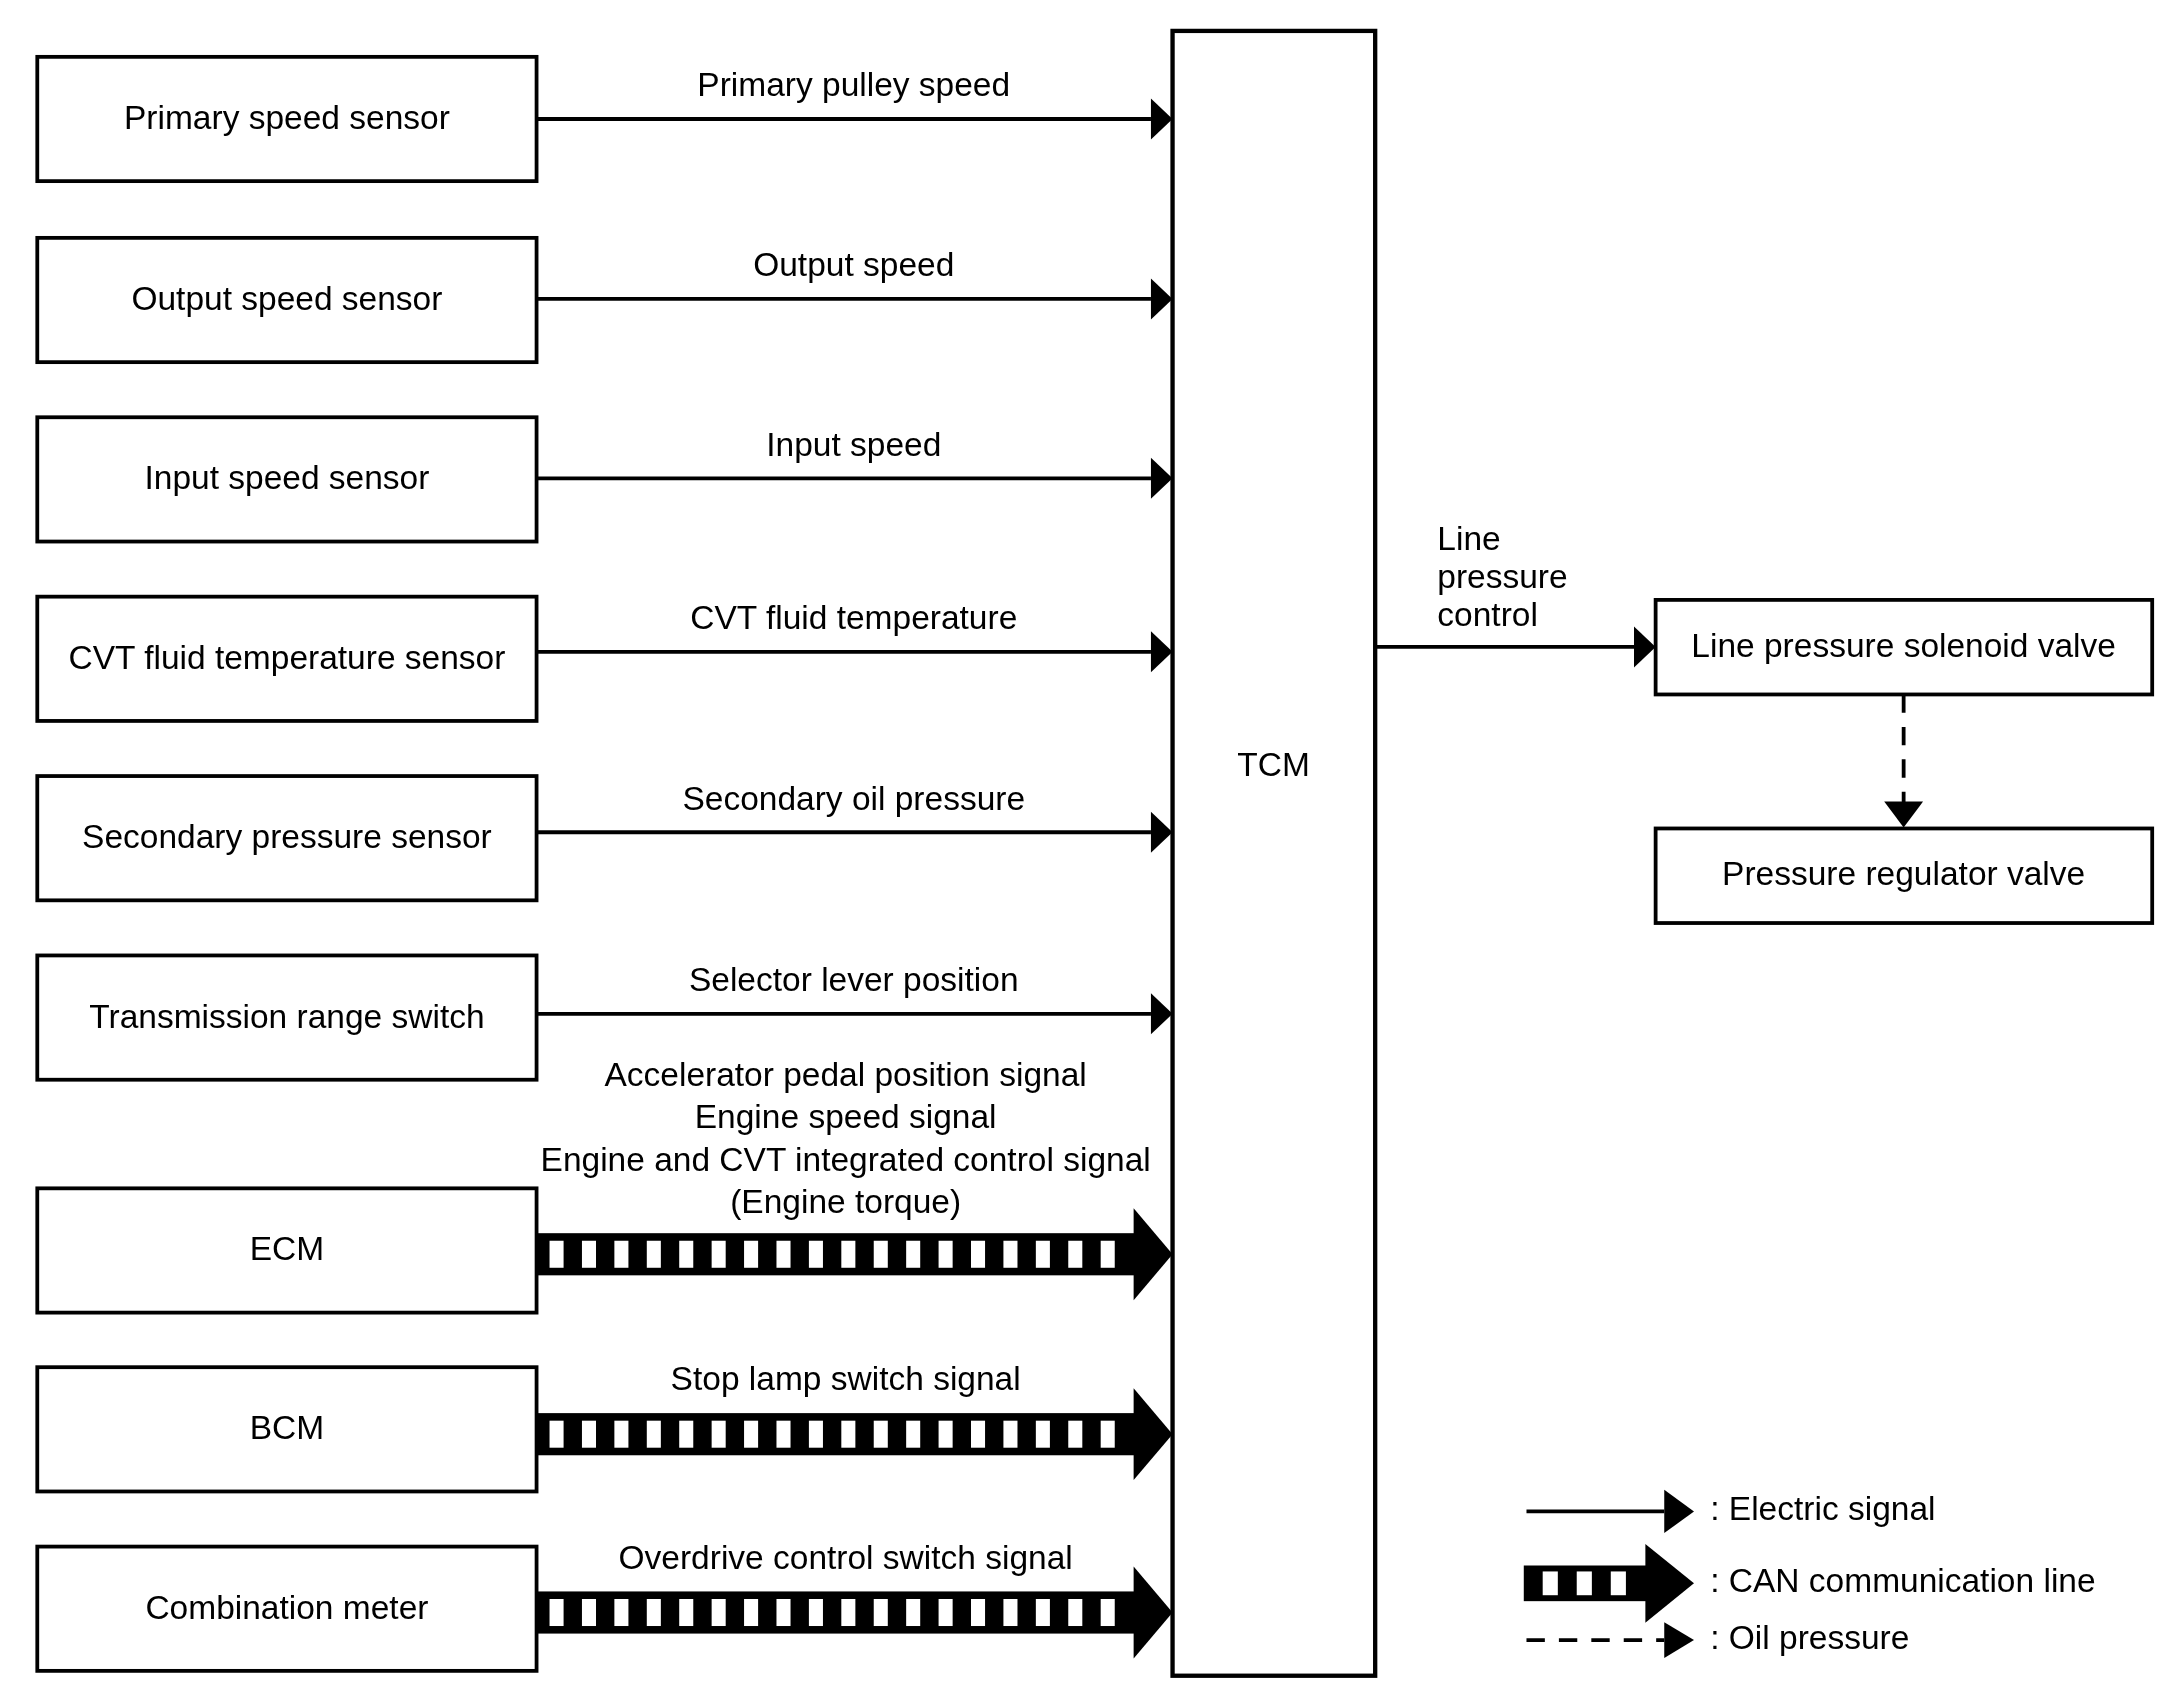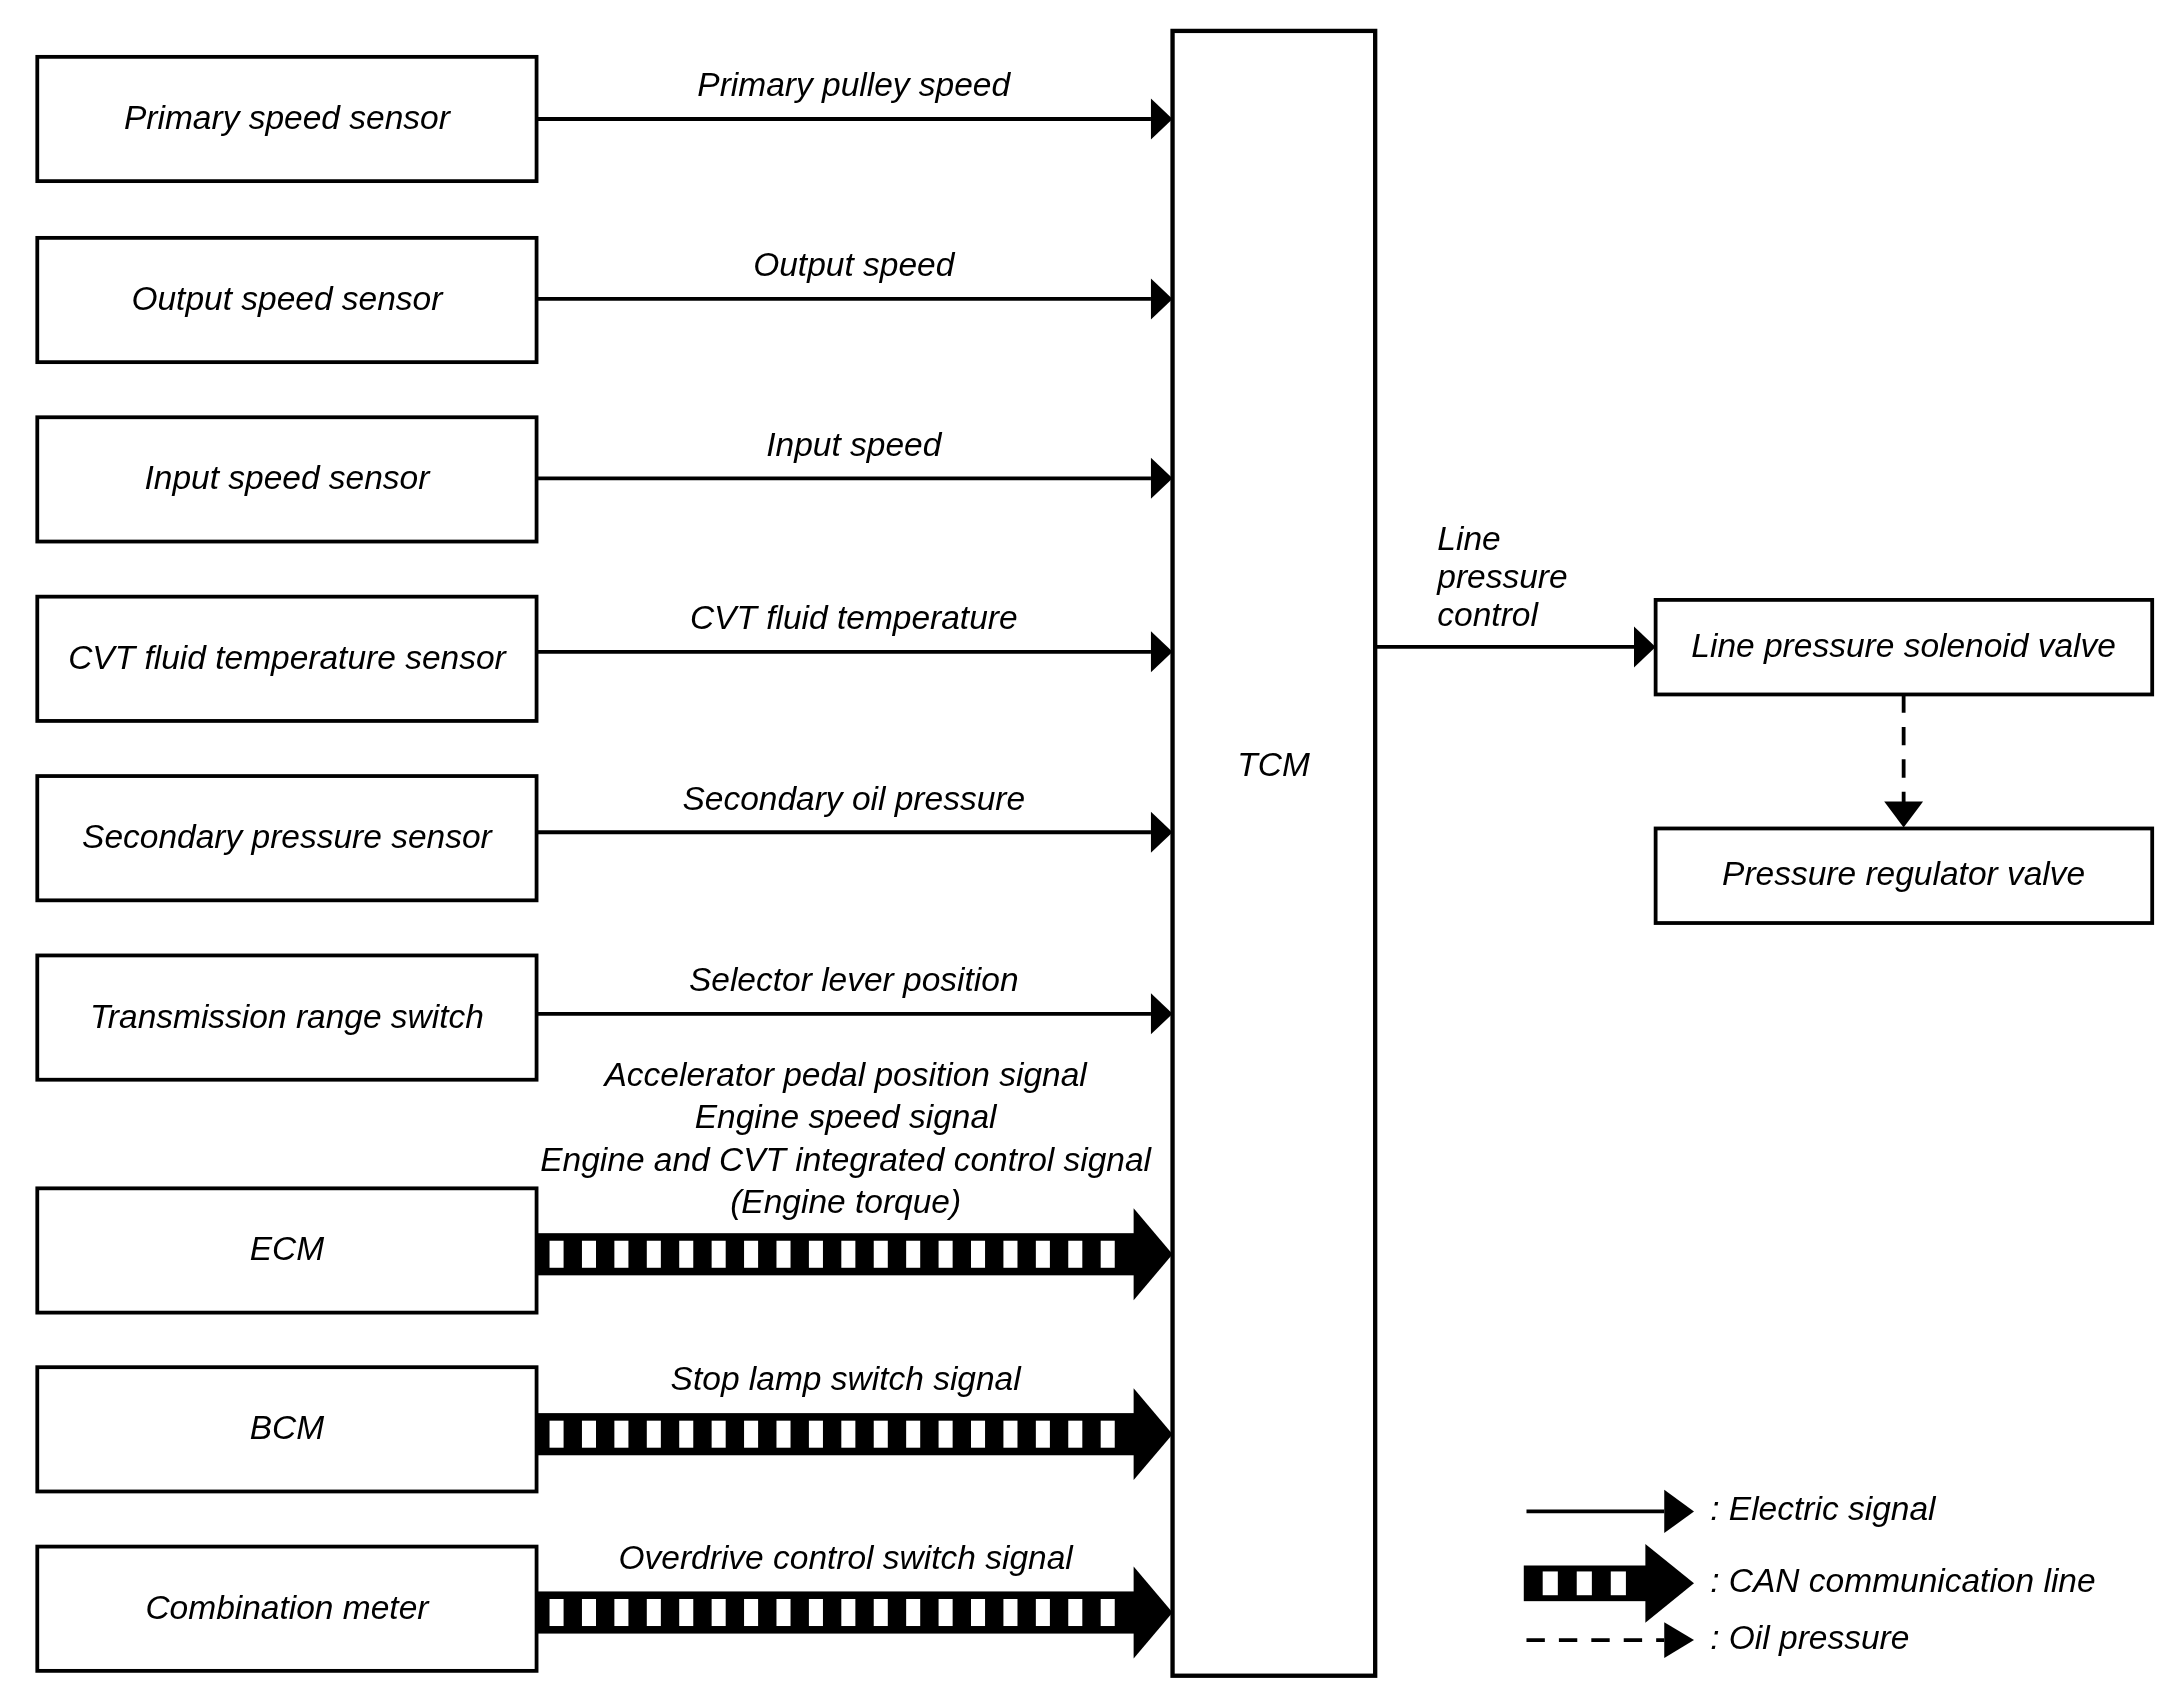--- a/index.html
+++ b/index.html
@@ -1,17 +1,17 @@
 <!DOCTYPE html>
 <html style="font-size:8.6px"><head>
 <meta charset="utf-8">
 <style>
   html,body{margin:0;padding:0;background:#ffffff;}
   body{font-family:"Liberation Sans",sans-serif;}
-  #stage{position:relative;width:2183px;height:1698px;background:#fff;overflow:hidden;font-style:italic;}
+  #stage{position:relative;width:2183px;height:1698px;background:#fff;overflow:hidden;}
   svg#diagram{position:absolute;left:0;top:0;width:2183px;height:1698px;display:block;}
   .box-rect{fill:#ffffff;stroke:#000000;stroke-width:7;}
   .tcm-rect{fill:#ffffff;stroke:#000000;stroke-width:8;}
   .box-label{font-family:"Liberation Sans",sans-serif;font-size:62px;fill:#000;dominant-baseline:middle;}
   .sig-label{font-family:"Liberation Sans",sans-serif;font-size:62px;fill:#000;dominant-baseline:alphabetic;}
   .legend-label{font-family:"Liberation Sans",sans-serif;font-size:62px;fill:#000;dominant-baseline:middle;}
   .eline{stroke:#000;stroke-width:7;fill:none;}
   .oilline{stroke:#000;stroke-width:7;fill:none;stroke-dasharray:34 26;}
   .canbar{fill:#000;}
   .cangap{fill:#fff;}

